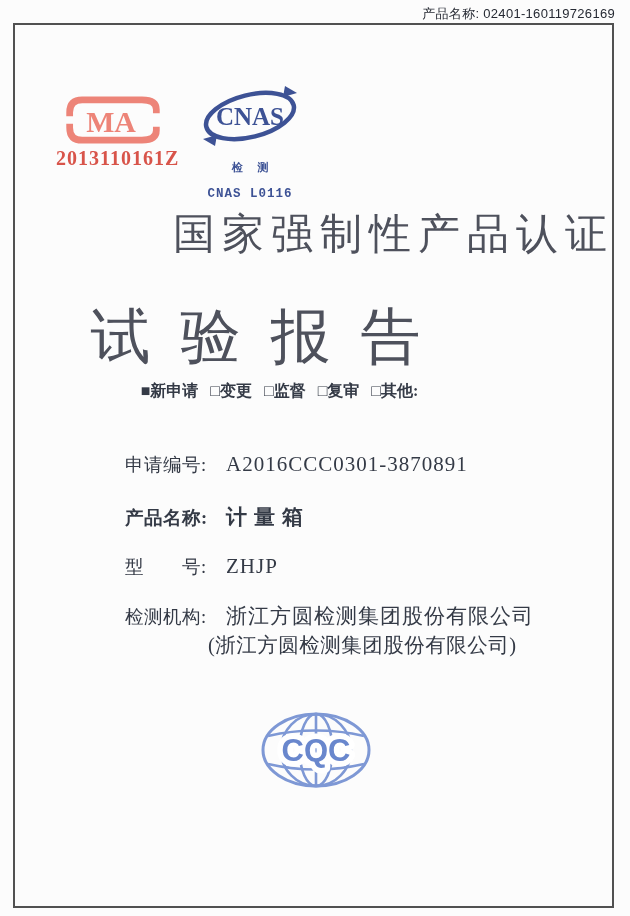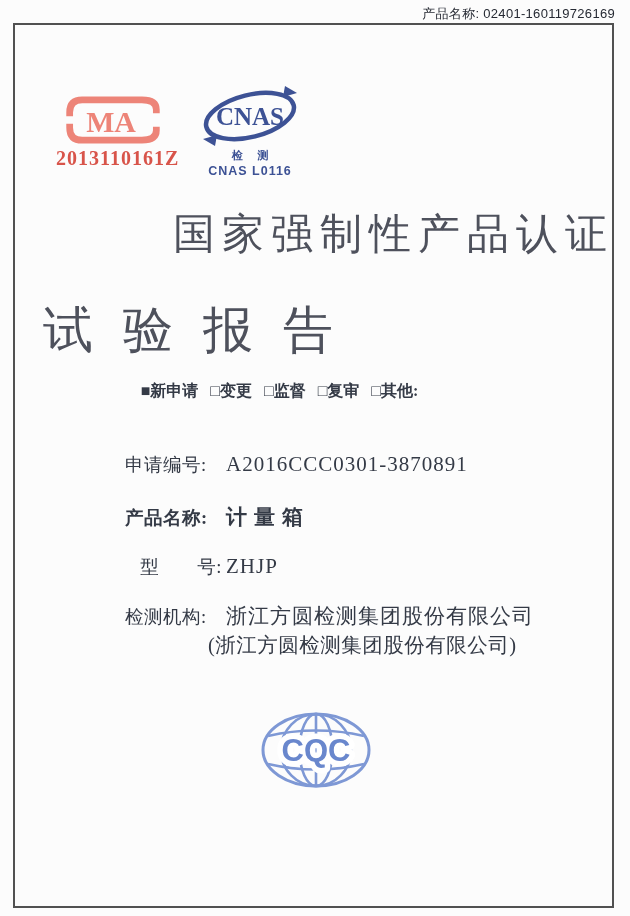--- a/index.html
+++ b/index.html
@@ -14,37 +14,37 @@
   .report-no{position:absolute;top:5px;right:15px;font-size:13px;letter-spacing:.3px;
              font-family:"Liberation Sans","DejaVu Sans",sans-serif;color:#262a33;}
   .frame{position:absolute;left:13px;top:23px;width:601px;height:885px;
          border:2px solid var(--border);background:transparent;}
   
   .cma{position:absolute;left:56px;top:94px;width:114px;text-align:center;}
   .cma svg{display:block;margin:0 auto;}
   .cma-no{margin-top:1px;font-size:20px;letter-spacing:1px;color:var(--cma-num);font-weight:bold;}
   .cnas{position:absolute;left:194px;top:84px;width:112px;text-align:center;color:var(--cnas);}
   .cnas svg{display:block;margin:0 auto;}
-  .cnas-cap{margin-top:0;font-size:11px;letter-spacing:6px;padding-left:6px;font-weight:bold;}
-  .cnas-no{margin-top:1px;font-size:12.5px;letter-spacing:1px;
-           font-family:Liberation Sans, sans-serif;font-weight:bold;}
+  .cnas-cap{margin-top:12px;font-size:11px;letter-spacing:6px;padding-left:6px;font-weight:bold;}
+  .cnas-no{margin-top:12px;font-size:12.5px;letter-spacing:1px;
+           font-family:Liberation Mono, monospace;font-weight:bold;}
   
   .title1{position:absolute;left:13px;top:206px;width:601px;text-align:right;
           font-size:42px;letter-spacing:7px;text-indent:7px;color:var(--title-ink);}
-  .title2{position:absolute;left:13px;top:297px;width:485px;
-          font-size:50px;letter-spacing:30px;text-indent:30px;color:var(--title-ink);}
+  .title2{position:absolute;left:13px;top:297px;width:485px;text-align:center;
+          font-size:60px;letter-spacing:30px;text-indent:30px;color:var(--title-ink);}
   
   .checkline{position:absolute;left:13px;top:381px;width:533px;display:flex;
              justify-content:center;gap:12px;font-size:16px;font-weight:600;color:var(--ink);}
   
   .row{position:absolute;left:125px;white-space:nowrap;}
   .row .lbl{display:inline-block;width:97px;font-size:18.5px;letter-spacing:.5px;}
   .row .val{font-size:21px;letter-spacing:1px;}
   .row .val-wide{letter-spacing:7px;}
-  .row1{top:452px;} .row2{top:503px;font-weight:bold;} .row3{top:554px;text-align:right;} .row4{top:602px;}
+  .row1{top:452px;} .row2{top:503px;font-weight:bold;} .row3{top:554px;} .row4{top:602px;}
   .row4b{position:absolute;left:208px;top:631px;font-size:20.5px;letter-spacing:.5px;white-space:nowrap;}
   
   .cqc{position:absolute;left:259px;top:711px;width:114px;text-align:center;}
   .cqc svg{display:block;margin:0 auto;}
   svg text{font-family:"Liberation Serif","DejaVu Serif",serif;}
   svg .sans{font-family:"Liberation Sans","DejaVu Sans",sans-serif;}
 </style>
 </head>
 <body>
 

